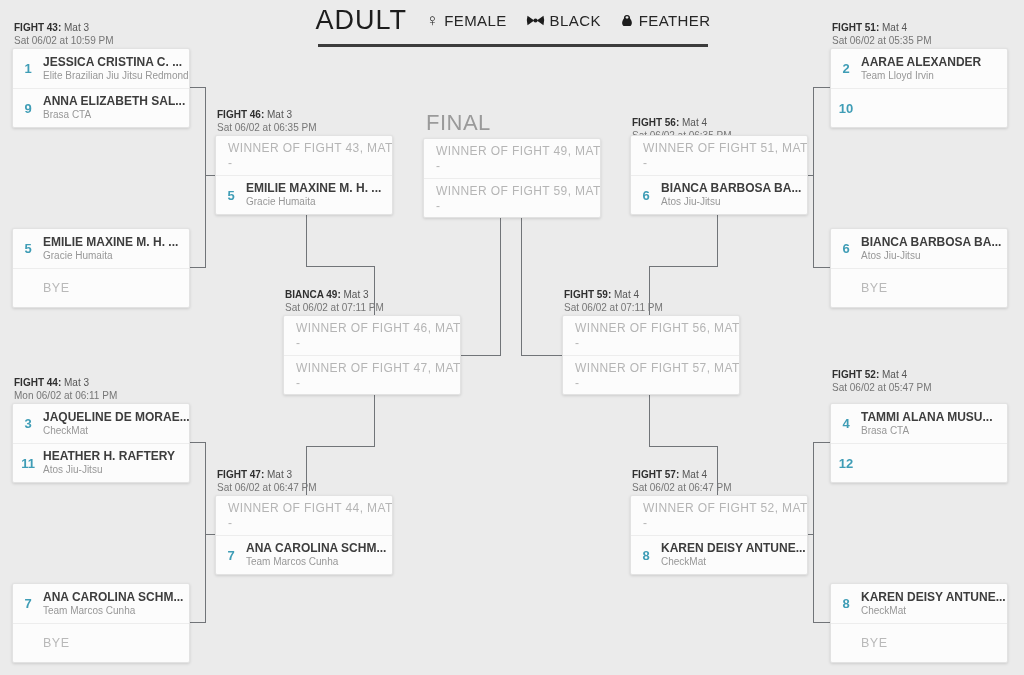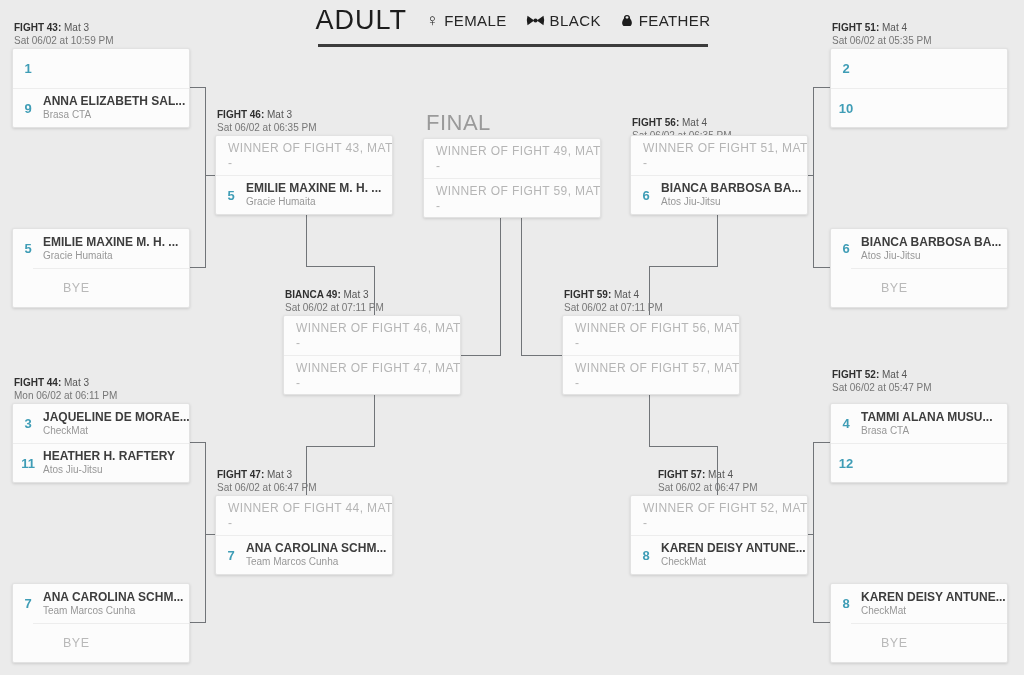--- a/index.html
+++ b/index.html
@@ -36,21 +36,21 @@
   }
   .row{height:39px;box-sizing:border-box;display:flex;align-items:center;overflow:hidden;white-space:nowrap;}
   .row + .row{border-top:1px solid #ededed;}
   .seed{width:30px;flex:none;text-align:center;font-size:13px;font-weight:bold;color:#3f9db6;}
   .who{display:flex;flex-direction:column;justify-content:center;line-height:1.25;min-width:0;}
   .cname{font-size:12px;font-weight:bold;color:#3d3d3d;}
   .cteam{font-size:10px;color:#979797;}
   .wrow{flex-direction:column;align-items:flex-start;justify-content:center;padding-left:12px;gap:1px;}
   .wl1{font-size:12px;color:#b5b5b5;letter-spacing:.4px;}
   .wl2{font-size:12px;color:#b5b5b5;}
-  .byerow{padding-left:30px;font-size:12.5px;color:#b9b9b9;letter-spacing:.5px;margin-left:20px;}
+  .byerow{padding-left:30px;font-size:12.5px;color:#b9b9b9;letter-spacing:.5px;}
   
   .ln{position:absolute;background:#717478;z-index:1;}
 </style>
 </head>
 <body>
 
 <div class="title-bar">
   <span class="main-title">ADULT</span>
   <span class="cat">
     <span class="sym">♀</span>
@@ -99,21 +99,21 @@
   <div class="mh2">Sat 06/02 at 07:11 PM</div>
 </div>
 <div class="mhead" style="left:564px;top:288px">
   <div class="mh1"><b>FIGHT 59:</b><span> Mat 4</span></div>
   <div class="mh2">Sat 06/02 at 07:11 PM</div>
 </div>
 <div class="mhead" style="left:632px;top:116px">
   <div class="mh1"><b>FIGHT 56:</b><span> Mat 4</span></div>
   <div class="mh2">Sat 06/02 at 06:35 PM</div>
 </div>
-<div class="mhead" style="left:658px;top:468px">
+<div class="mhead" style="left:632px;top:468px">
   <div class="mh1"><b>FIGHT 57:</b><span> Mat 4</span></div>
   <div class="mh2">Sat 06/02 at 06:47 PM</div>
 </div>
 <div class="mhead" style="left:832px;top:21px">
   <div class="mh1"><b>FIGHT 51:</b><span> Mat 4</span></div>
   <div class="mh2">Sat 06/02 at 05:35 PM</div>
 </div>
 <div class="mhead" style="left:832px;top:368px">
   <div class="mh1"><b>FIGHT 52:</b><span> Mat 4</span></div>
   <div class="mh2">Sat 06/02 at 05:47 PM</div>
@@ -148,20 +148,24 @@
 <div class="ln" style="left:717px;top:214px;width:1px;height:53px"></div>
 <div class="ln" style="left:649px;top:266px;width:69px;height:1px"></div>
 <div class="ln" style="left:649px;top:266px;width:1px;height:50px"></div>
 <div class="ln" style="left:649px;top:395px;width:1px;height:52px"></div>
 <div class="ln" style="left:649px;top:446px;width:69px;height:1px"></div>
 <div class="ln" style="left:717px;top:446px;width:1px;height:50px"></div>
 
 <div class="match" style="left:12px;top:48px">
   <div class="row">
     <span class="seed">1</span>
+    <span class="who">
+        <span class="cname">JESSICA CRISTINA C. ...</span>
+        <span class="cteam">Elite Brazilian Jiu Jitsu Redmond</span>
+      </span>
   </div>
   <div class="row">
     <span class="seed">9</span>
     <span class="who">
         <span class="cname">ANNA ELIZABETH SAL...</span>
         <span class="cteam">Brasa CTA</span>
       </span>
   </div>
 </div>
 
@@ -289,20 +293,24 @@
     <span class="who">
         <span class="cname">KAREN DEISY ANTUNE...</span>
         <span class="cteam">CheckMat</span>
       </span>
   </div>
 </div>
 
 <div class="match" style="left:830px;top:48px">
   <div class="row">
     <span class="seed">2</span>
+    <span class="who">
+        <span class="cname">AARAE ALEXANDER</span>
+        <span class="cteam">Team Lloyd Irvin</span>
+      </span>
   </div>
   <div class="row">
     <span class="seed">10</span>
   </div>
 </div>
 
 <div class="match" style="left:830px;top:228px">
   <div class="row">
     <span class="seed">6</span>
     <span class="who">

